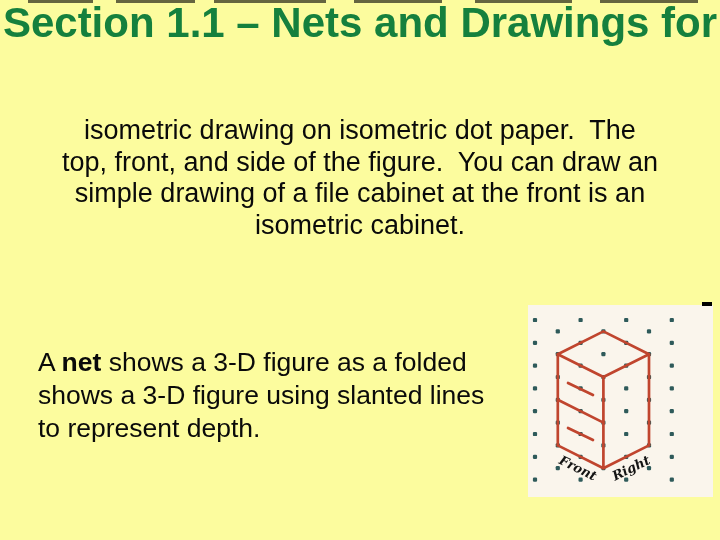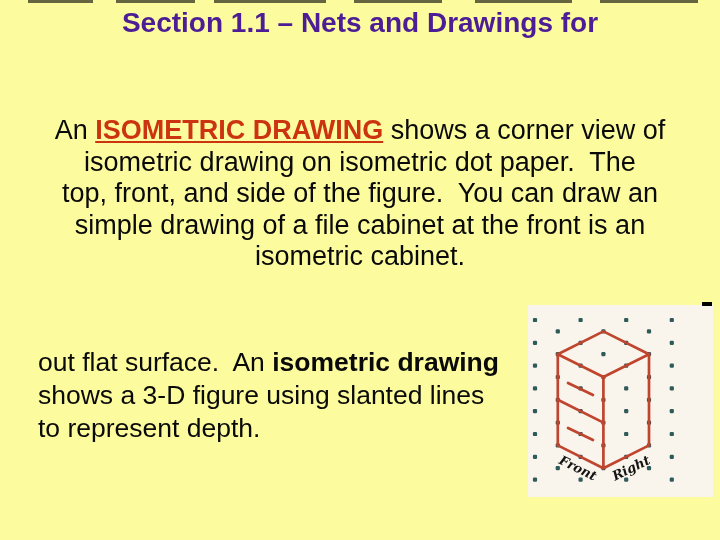--- a/index.html
+++ b/index.html
@@ -9,22 +9,22 @@
     background:var(--background,#FCFC9E);
     overflow:hidden;
     font-family:"Liberation Sans",sans-serif;
     color:var(--text_black,#0a0a0a);
   }
   
   .artifact{position:absolute;top:0;height:3px;background:#33331f;opacity:.75;}
 
   .title{
     position:absolute;top:0;left:0;width:720px;
-    text-align:center;font-weight:bold;font-size:28px;line-height:45px;
-    color:#4c1d95;
+    text-align:center;font-weight:bold;font-size:42px;line-height:45px;
+    color:#15803d;
   }
   .p1{
     position:absolute;top:115px;left:10px;width:700px;
     font-size:27px;line-height:31.5px;text-align:center;
   }
   .p2{
     position:absolute;top:346px;left:38px;width:500px;
     font-size:26.5px;line-height:33px;text-align:left;
   }
   .line{white-space:pre;}
@@ -54,29 +54,28 @@
     <span class="artifact" style="left:354px;width:88px;"></span>
     <span class="artifact" style="left:475px;width:97px;"></span>
     <span class="artifact" style="left:600px;width:98px;"></span>
   </div>
 
   <div class="title">
       <div class="line"><span>Section 1.1 – Nets and Drawings for</span></div>
     </div>
 
   <div class="p1">
-      <div class="line"><span>An </span><span class="em-red">ISOMETRIC DRAWING</span><span> shows a corner view of</span></div>
       <div class="line"><span>isometric drawing on isometric dot paper.  The</span></div>
       <div class="line"><span>top, front, and side of the figure.  You can draw an</span></div>
       <div class="line"><span>simple drawing of a file cabinet at the front is an</span></div>
       <div class="line"><span>isometric cabinet.</span></div>
     </div>
 
   <div class="p2">
-      <div class="line"><span>out flat surface.  An </span><span class="b">isometric drawing</span></div>
+      <div class="line"><span>A </span><span class="b">net</span><span> shows a 3-D figure as a folded</span></div>
       <div class="line"><span>shows a 3-D figure using slanted lines</span></div>
       <div class="line"><span>to represent depth.</span></div>
     </div>
 
   <div class="figure">
     <svg width="185" height="192" viewBox="0 0 185 192">
       <g id="dots">
           <rect x="4.9" y="12.9" width="4.2" height="4.2" rx="1.2" class="dot"></rect>
           <rect x="4.9" y="35.7" width="4.2" height="4.2" rx="1.2" class="dot"></rect>
           <rect x="4.9" y="58.5" width="4.2" height="4.2" rx="1.2" class="dot"></rect>

